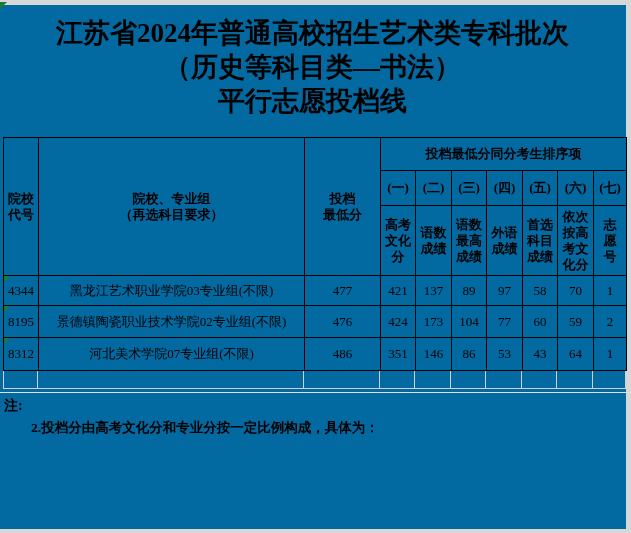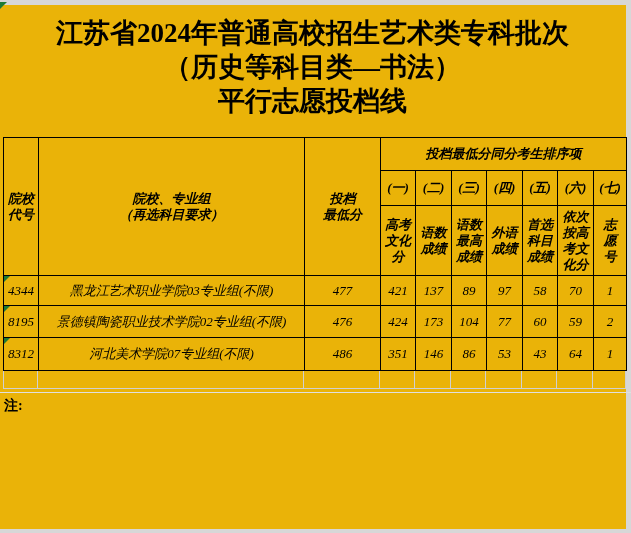--- a/index.html
+++ b/index.html
@@ -1,35 +1,35 @@
 <!DOCTYPE html>
 <html><head>
 <meta charset="utf-8">
 <style>
   html,body{margin:0;padding:0;background:#ffffff;}
   .screen{
     position:relative;width:631px;height:533px;overflow:hidden;
-    background:#eab308;color:#000;
+    background:#0369a1;color:#000;
     font-family:"Liberation Serif","DejaVu Serif",serif;
   }
   
   .edge-top{position:absolute;left:0;top:0;width:631px;height:5px;background:#d7d7d7;}
   .edge-right{position:absolute;right:0;top:0;width:5px;height:533px;background:#d7d7d7;}
   .edge-bottom{position:absolute;left:0;bottom:0;width:631px;height:4px;background:#d7d7d7;}
   .corner-mark{position:absolute;left:0;top:2px;width:0;height:0;
     border-top:7px solid #1e7b34;border-right:7px solid transparent;}
   
   .title{position:absolute;left:0;top:16px;width:625px;text-align:center;
     font-weight:bold;font-size:27px;line-height:34px;}
   
   table.score{position:absolute;left:3px;top:137px;width:623px;
     border-collapse:collapse;table-layout:fixed;}
   table.score th,table.score td{
     border:1px solid #000;padding:0;text-align:center;vertical-align:middle;
-    font-size:13px;overflow:hidden;font-style:italic;}
+    font-size:13px;overflow:hidden;}
   table.score th{font-weight:bold;line-height:16px;}
   tr.hr1{height:33px;} tr.hr2{height:35px;} tr.hr3{height:70px;}
   tr.dr1{height:30px;} tr.dr2{height:32px;} tr.dr3{height:33px;}
   td.cell-group{text-align:left;padding-left:5px;font-size:13px;}
   td.cell-num{font-size:14px;}
   td.cell-code{font-size:14px;position:relative;margin-top:23px;}
   th.rank-label{word-break:break-all;line-height:15px;padding:0 2px;}
   th.rank-label.narrow{padding:0 9px;}
   .tri{position:absolute;left:0;top:0;width:0;height:0;
     border-top:6px solid #1e7b34;border-right:6px solid transparent;}
@@ -166,15 +166,16 @@
     <div class="gc" style="width:36px"></div>
     <div class="gc" style="width:35px"></div>
     <div class="gc" style="width:36px"></div>
     <div class="gc" style="width:33px"></div>
   </div>
 
   <div class="gridline"></div>
 
   <div class="notes">
     <span class="note-label">注:</span>
+    <p>2.投档分由高考文化分和专业分按一定比例构成，具体为：</p>
   </div>
 
 </div>
 
 </body></html>

